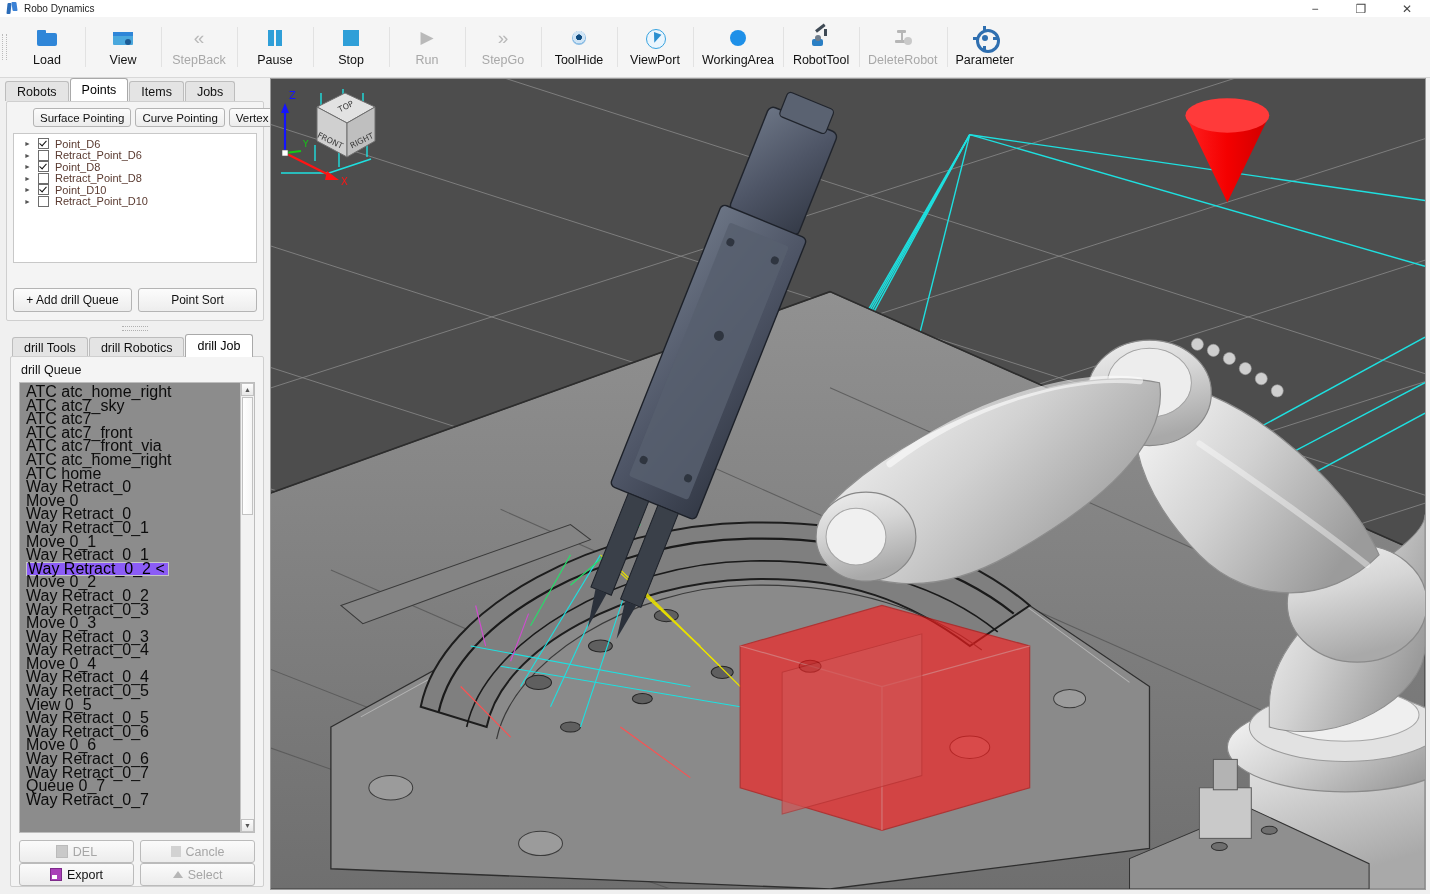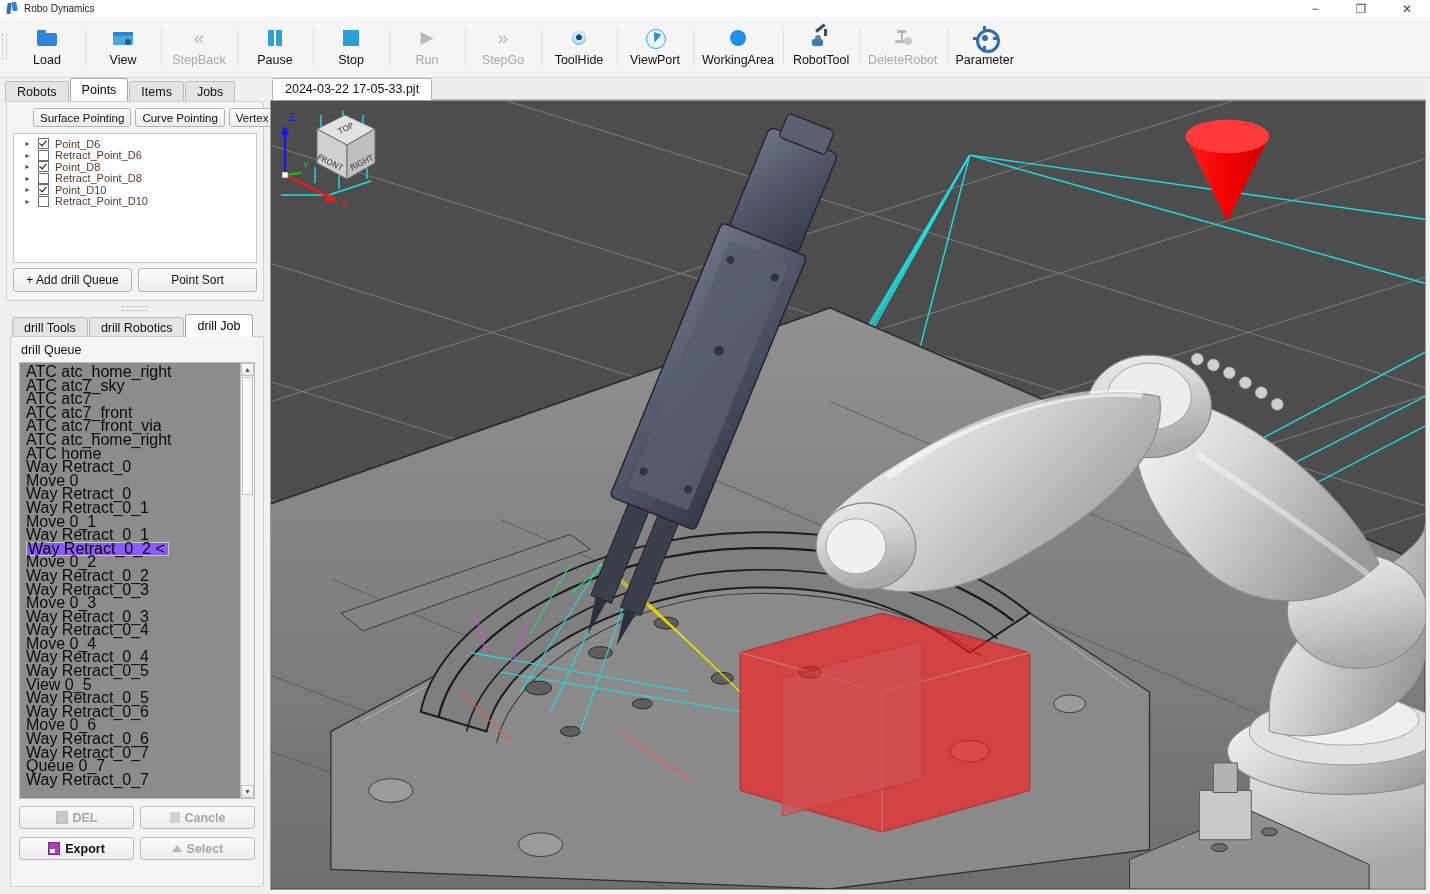--- a/index.html
+++ b/index.html
@@ -82,43 +82,43 @@
   .segbar{display:flex;gap:4px;margin-bottom:6px;padding-left:20px;}
   .segbtn{font-size:11.5px;padding:2.5px 6px;background:linear-gradient(#fcfcfc,#ececec);
           border:1px solid #b4b4b4;border-radius:3px;color:#111;cursor:default;white-space:nowrap;}
 
   .treebox{height:120px;background:#fff;border:1px solid #c8c8c8;overflow:hidden;padding:4px 2px;}
   .trow{display:flex;align-items:center;height:11.5px;padding-left:8px;gap:6px;font-size:11px;color:#5a3a30;cursor:default;}
   .tw{width:8px;color:#555;font-size:7px;line-height:1;}
   .cbx{width:9px;height:9px;border:1px solid #6d6d6d;background:#fff;position:relative;flex:0 0 auto;}
   .cbx.on:after{content:"";position:absolute;left:1.5px;top:0px;width:3px;height:6px;border:solid #111;border-width:0 1.6px 1.6px 0;transform:rotate(42deg);}
 
-  .btnrow{display:flex;gap:6px;margin-top:5px;}
+  .btnrow{display:flex;gap:6px;margin-top:25px;}
   .pbtn{flex:1;text-align:center;font-size:12px;padding:4px 0;background:linear-gradient(#fcfcfc,#ededed);
         border:1px solid #b4b4b4;border-radius:3px;color:#111;cursor:default;}
 
   .splitter{height:14px;display:flex;align-items:center;justify-content:center;cursor:row-resize;}
   .splitter i{display:block;width:26px;height:3px;border-top:1px dotted #b0b0b0;border-bottom:1px dotted #b0b0b0;}
 
   .lower{flex:1 1 auto;display:flex;flex-direction:column;min-height:0;margin:0 6px 7px 10px;}
   .lower .tabstrip2{height:22px;display:flex;align-items:flex-end;padding-left:2px;}
   .lower .panelbox{flex:1 1 auto;border:1px solid #cfcfcf;background:#f4f4f4;border-radius:2px;
-                   padding:6px 8px 26px 8px;display:flex;flex-direction:column;min-height:0;margin-top:-1px;}
+                   padding:6px 8px 0 8px;display:flex;flex-direction:column;min-height:0;margin-top:-1px;}
   .grouplabel{font-size:12.5px;color:#111;margin:0 0 5px 2px;}
 
   .listwrap{flex:1 1 auto;position:relative;border:1px solid #bdbdbd;background:#8c8c8c;display:flex;min-height:0;overflow:hidden;}
   .listitems{flex:1 1 auto;overflow:hidden;padding:2px 0 0 0;}
   .li{height:13.6px;line-height:13.6px;font-size:16px;color:#0c0c0c;padding-left:6px;white-space:nowrap;cursor:default;}
   .li.sel{background:#8b5cf6;color:#000;display:inline-block;padding-right:3px;margin-left:6px;padding-left:1px;border:1px solid #c7c7c7;height:12.6px;line-height:12.6px;}
   .sbar{width:13px;flex:0 0 auto;background:#f2f2f2;border-left:1px solid #c2c2c2;position:relative;}
   .sbar .arw{position:absolute;left:0;width:13px;height:13px;background:linear-gradient(#fdfdfd,#e8e8e8);border:1px solid #c2c2c2;box-sizing:border-box;display:flex;align-items:center;justify-content:center;font-size:7px;color:#555;}
   .sbar .up{top:0;} .sbar .dn{bottom:0;}
   .sbar .thumb{position:absolute;left:1px;width:11px;top:14px;height:118px;background:linear-gradient(90deg,#ffffff,#f6f6f6);border:1px solid #c2c2c2;box-sizing:border-box;}
 
-  .lbtns{display:flex;flex-direction:column;gap:8px;margin-top:7px;font-weight:bold;}
+  .lbtns{display:flex;flex-direction:column;gap:0;margin-top:7px;}
   .lbtns .r{display:flex;gap:6px;}
   .lbtn{flex:1;display:flex;align-items:center;justify-content:center;gap:5px;font-size:12.5px;padding:3.5px 0;
         background:linear-gradient(#fbfbfb,#ececec);border:1px solid #bbbbbb;border-radius:3px;color:#111;cursor:default;}
   .lbtn.dim{color:#a6a6a6;}
   .mini{width:10px;height:11px;flex:0 0 auto;display:block;position:relative;}
   .mini.del{background:#c9c9c9;border:1px solid #bbb;}
   .mini.cancle{background:#d2d2d2;}
   .mini.export{background:#a93fb8;border:1px solid #7d2b8a;}
   .mini.export:after{content:"";position:absolute;left:1px;bottom:1px;width:5px;height:4px;background:#fff;}
   .mini.tri{background:transparent;}
@@ -391,24 +391,20 @@
                 <span class="mini tri"></span>
                 <span>Select</span>
               </div>
             </div>
           </div>
         </div>
       </div>
     </div>
 
     <div class="right">
-      <div class="doctabs">
-        <div class="doctab">2024-03-22 17-05-33.pjt</div>
-        <div class="doctab-rest"></div>
-      </div>
 
       <div class="viewport">
         <svg viewBox="0 0 1156 800" preserveAspectRatio="none">
           <defs>
             <linearGradient id="metal" x1="0" y1="0" x2="0.3" y2="1">
               <stop offset="0" stop-color="#efefef"></stop>
                 <stop offset="0.45" stop-color="#d6d6d6"></stop>
                 <stop offset="1" stop-color="#a9a9a9"></stop>
             </linearGradient>
             <linearGradient id="metal2" x1="0" y1="0" x2="1" y2="0.6">

